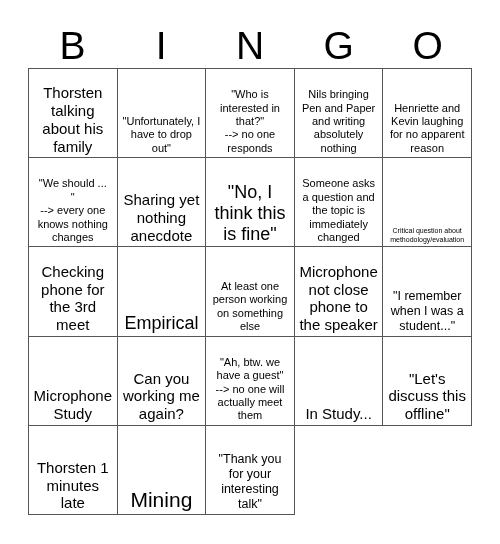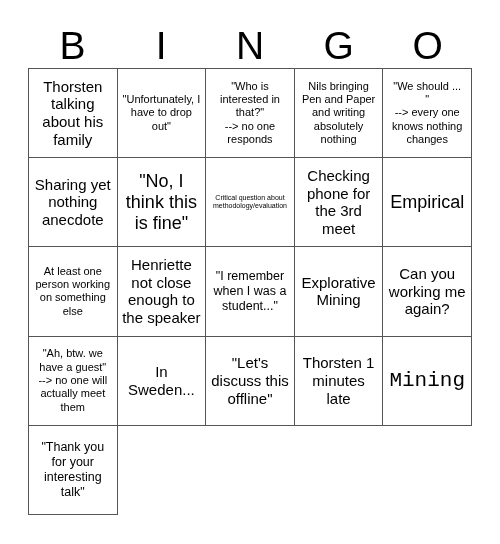--- a/index.html
+++ b/index.html
@@ -57,42 +57,42 @@
     border-top: 1px solid #555555;
     border-left: 1px solid #555555;
     box-sizing: border-box;
     background: #ffffff;
   }
   .cell {
     border-right: 1px solid #555555;
     border-bottom: 1px solid #555555;
     box-sizing: border-box;
     display: flex;
-    align-items: center;
+    align-items: flex-end;
     justify-content: center;
     text-align: center;
     padding: 2px 4px;
     overflow: hidden;
     background: #ffffff;
   }
   .cell-text {
     display: block;
     width: 100%;
     line-height: 1.18;
     white-space: pre-line;
     word-wrap: break-word;
   }
 
   
   .fs-xxs .cell-text { font-size: 7px;  line-height: 1.25; }
   .fs-xs  .cell-text { font-size: 11px; line-height: 1.22; }
   .fs-sm  .cell-text { font-size: 12.5px; line-height: 1.2; }
   .fs-md  .cell-text { font-size: 15px; line-height: 1.18; }
   .fs-lg  .cell-text { font-size: 18px; line-height: 1.16; }
-  .fs-xl  .cell-text { font-size: 21px; line-height: 1.14; font-family: Liberation Mono, monospace; }
+  .fs-xl  .cell-text { font-size: 21px; line-height: 1.14; }
 </style>
 </head>
 <body>
 
 <div id="card">
 
   <div id="header">
     <div class="header-letter">B</div>
     <div class="header-letter">I</div>
     <div class="header-letter">N</div>
@@ -108,60 +108,66 @@
         <span class="cell-text">"Unfortunately, I have to drop out"</span>
       </div>
       <div class="cell fs-xs">
         <span class="cell-text">"Who is interested in that?"
 --&gt; no one responds</span>
       </div>
       <div class="cell fs-xs">
         <span class="cell-text">Nils bringing Pen and Paper and writing absolutely nothing</span>
       </div>
       <div class="cell fs-xs">
+        <span class="cell-text">Henriette and Kevin laughing for no apparent reason</span>
+      </div>
+      <div class="cell fs-xs">
         <span class="cell-text">"We should ...
 "
 --&gt; every one knows nothing changes</span>
       </div>
       <div class="cell fs-md">
         <span class="cell-text">Sharing yet nothing anecdote</span>
       </div>
       <div class="cell fs-lg">
         <span class="cell-text">"No, I think this is fine"</span>
+      </div>
+      <div class="cell fs-xs">
+        <span class="cell-text">Someone asks a question and the topic is immediately changed</span>
       </div>
       <div class="cell fs-xxs">
         <span class="cell-text">Critical question about methodology/evaluation</span>
       </div>
       <div class="cell fs-md">
         <span class="cell-text">Checking phone for the 3rd meet</span>
       </div>
       <div class="cell fs-lg">
         <span class="cell-text">Empirical</span>
       </div>
       <div class="cell fs-xs">
         <span class="cell-text">At least one person working on something else</span>
       </div>
       <div class="cell fs-md">
-        <span class="cell-text">Henriette not close enough to the speaker</span>
+        <span class="cell-text">Microphone not close phone to the speaker</span>
       </div>
       <div class="cell fs-sm">
         <span class="cell-text">"I remember when I was a student..."</span>
       </div>
       <div class="cell fs-md">
-        <span class="cell-text">Explorative Mining</span>
+        <span class="cell-text">Microphone Study</span>
       </div>
       <div class="cell fs-md">
         <span class="cell-text">Can you working me again?</span>
       </div>
       <div class="cell fs-xs">
         <span class="cell-text">"Ah, btw. we have a guest"
 --&gt; no one will actually meet them</span>
       </div>
       <div class="cell fs-md">
-        <span class="cell-text">In Sweden...</span>
+        <span class="cell-text">In Study...</span>
       </div>
       <div class="cell fs-md">
         <span class="cell-text">"Let's discuss this offline"</span>
       </div>
       <div class="cell fs-md">
         <span class="cell-text">Thorsten 1 minutes late</span>
       </div>
       <div class="cell fs-xl">
         <span class="cell-text">Mining</span>
       </div>

